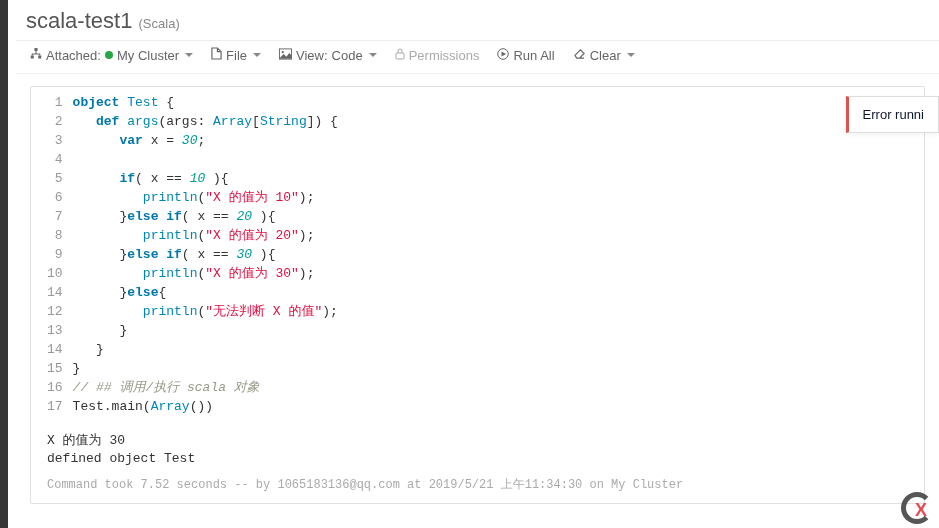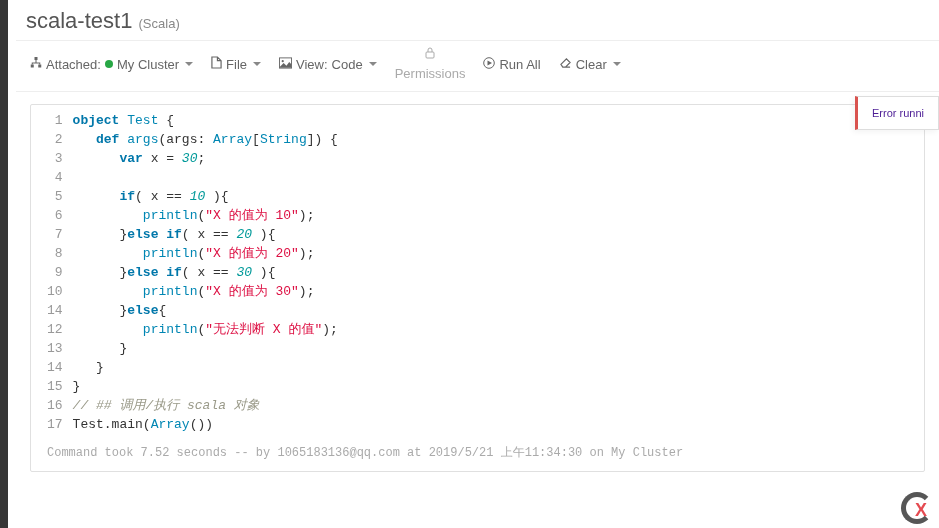--- a/index.html
+++ b/index.html
@@ -50,21 +50,20 @@
   }
   .toolbar-item {
     display: flex;
     align-items: center;
     gap: 4px;
     cursor: pointer;
     white-space: nowrap;
   }
   .toolbar-item.disabled {
     color: #aaa;
-    flex-direction: column;
   }
   .caret {
     display: inline-block;
     width: 0; height: 0;
     border-left: 4px solid transparent;
     border-right: 4px solid transparent;
     border-top: 4px solid #888;
     margin-left: 2px;
   }
   .status-dot {
@@ -126,22 +125,22 @@
     color: #aaa;
   }
   .error-toast {
     position: absolute;
     top: 96px;
     right: 0;
     background: #fff;
     border: 1px solid #ddd;
     border-left: 3px solid #d9534f;
     padding: 10px 14px;
-    font-size: 11px;
-    color: #4c1d95;
+    font-size: 13px;
+    color: #0f172a;
     box-shadow: -2px 2px 6px rgba(0,0,0,0.05);
     white-space: nowrap;
   }
   .watermark {
     position: absolute;
     right: 6px;
     bottom: 4px;
     display: flex;
     align-items: center;
     gap: 6px;
@@ -290,20 +289,24 @@
          <span class="fn">println</span><span class="pln">(</span><span class="str">"X 的值为 30"</span><span class="pln">);</span>
       <span class="pln">}</span><span class="kw">else</span><span class="pln">{</span>
          <span class="fn">println</span><span class="pln">(</span><span class="str">"无法判断 X 的值"</span><span class="pln">);</span>
       <span class="pln">}</span>
    <span class="pln">}</span>
 <span class="pln">}</span>
 <span class="cmt">// ## 调用/执行 scala 对象</span>
 <span class="pln">Test.main(</span><span class="type">Array</span><span class="pln">())</span></div>
       </div>
 
+      <div class="output">
+        <div>X 的值为 30</div>
+        <div>defined object Test</div>
+      </div>
       <div class="cmd-info">Command took 7.52 seconds -- by 1065183136@qq.com at 2019/5/21 上午11:34:30 on My Cluster</div>
     </div>
   </div>
 
 </div>
 
 <div class="error-toast">
   <span>Error runni</span>
 </div>
 

